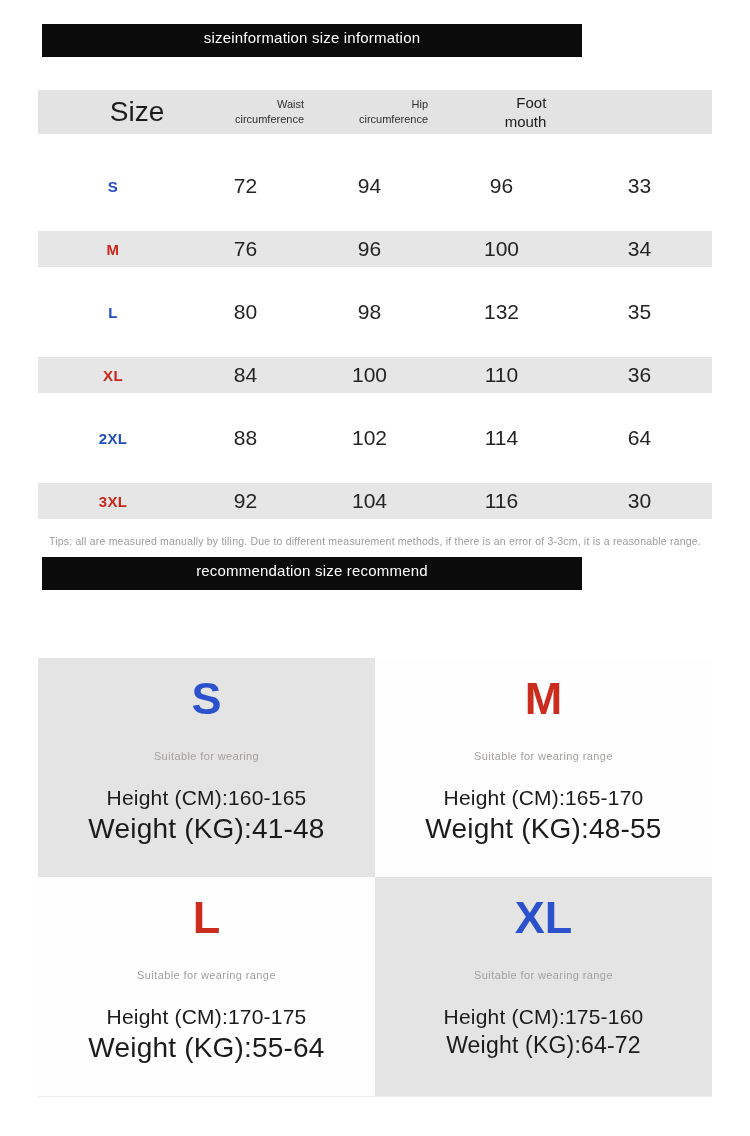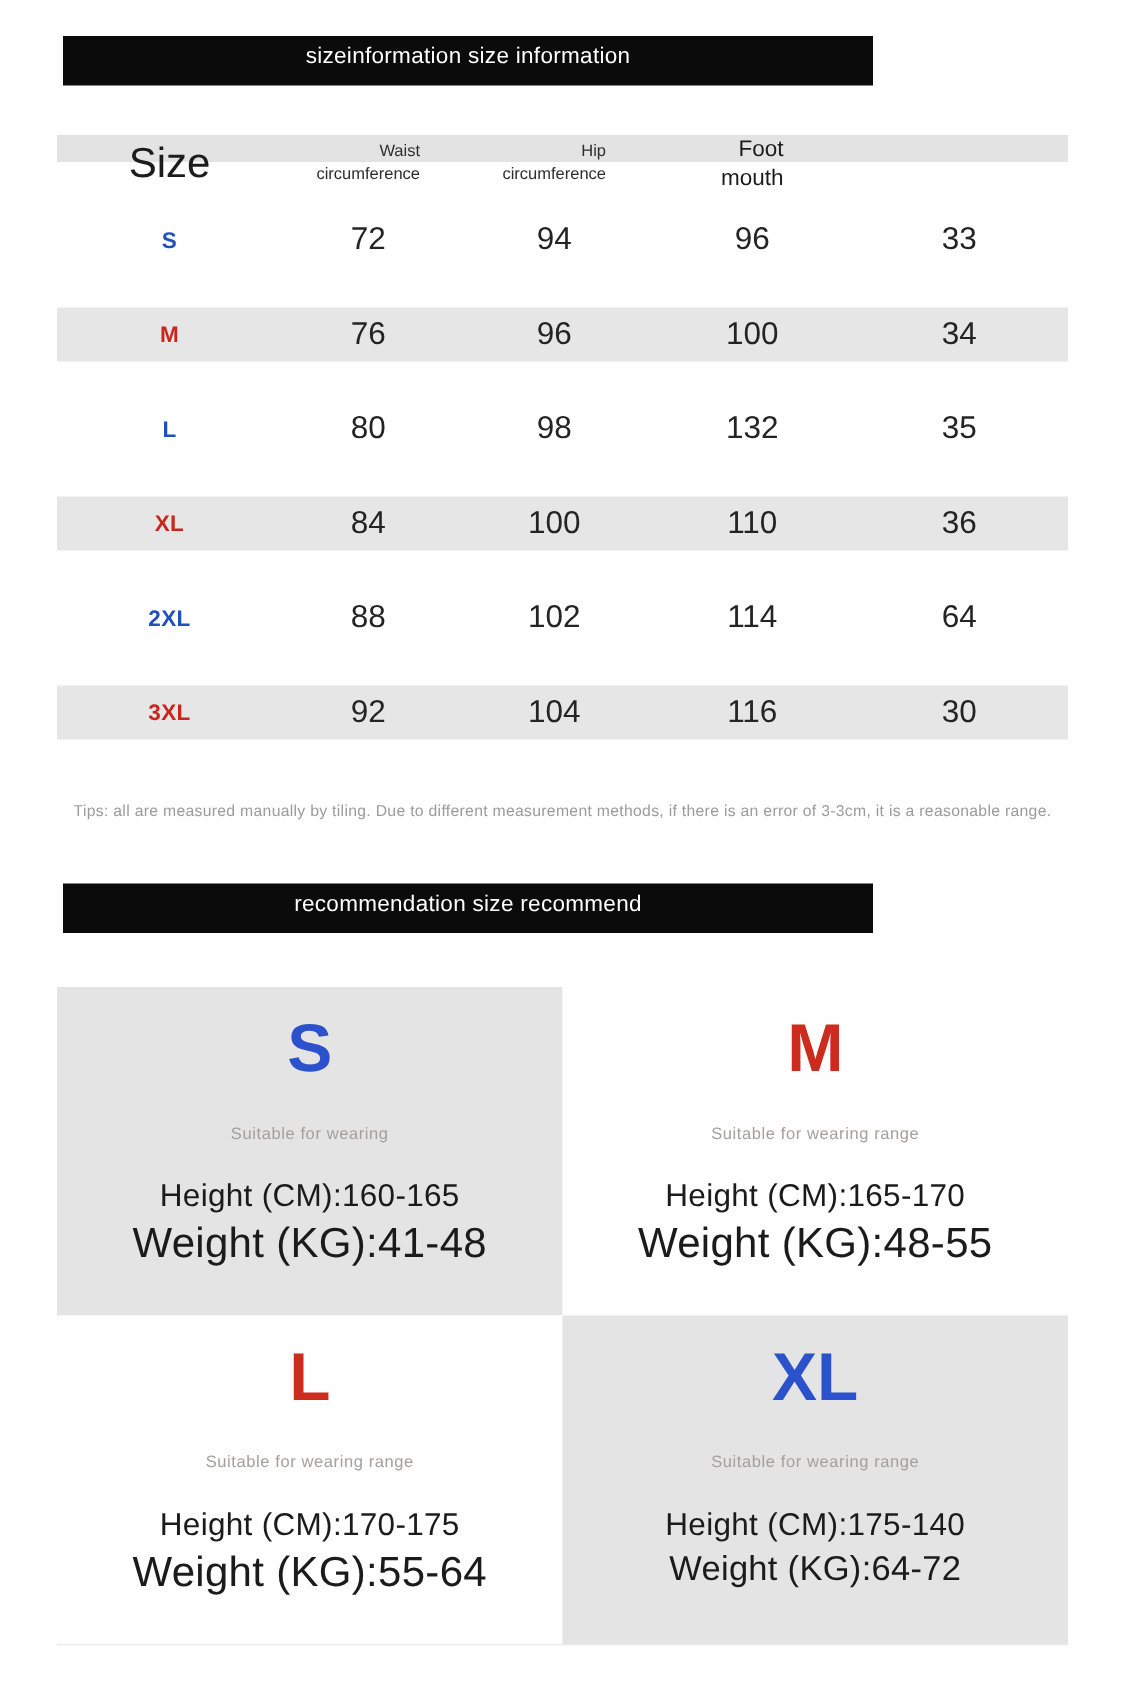--- a/index.html
+++ b/index.html
@@ -7,26 +7,26 @@
     width:750px;height:1136px;position:relative;background:#ffffff;
     font-family:"Liberation Sans","DejaVu Sans",sans-serif;
     color:#222;overflow:hidden;
   }
   .bar{
     position:absolute;left:42px;width:540px;height:33px;background:#0b0b0b;
     color:#fff;font-size:15px;text-align:center;box-sizing:border-box;padding-top:5px;
     letter-spacing:.2px;
   }
   .bar1{top:24px;}
-  .bar2{top:589px;}
+  .bar2{top:557px;}
 
   
   .size-table{position:absolute;left:38px;top:90px;width:674px;}
   .tgrid{display:grid;grid-template-columns:150px 115px 133px 131px 145px;align-items:center;}
-  .t-header{height:18px;background:#e3e3e3;}
+  .t-header{height:44px;background:#e3e3e3;padding-left:24px;}
   .hc{display:flex;justify-content:center;}
   .hc-size{font-size:28px;color:#1c1c1c;}
   .hstack{display:flex;flex-direction:column;text-align:right;}
   .hstack.sm span{font-size:11px;color:#2e2e2e;line-height:15px;}
   .hstack.lg span{font-size:15px;color:#1c1c1c;line-height:19px;}
   .t-row{height:36px;margin-top:27px;text-align:center;font-size:21px;color:#242424;}
   .t-row.first{margin-top:34px;}
   .t-row.striped{background:#e7e6e6;}
   .sz{font-size:15px;font-weight:bold;letter-spacing:.3px;}
   .c-blue{color:#2150bd;}
@@ -154,16 +154,16 @@
   </div>
   <div class="rec-cell bg-white">
     <div class="letter c-red">L</div>
     <div class="note">Suitable for wearing range</div>
     <div class="hw">Height (CM):170-175</div>
     <div class="hw2">Weight (KG):55-64</div>
   </div>
   <div class="rec-cell bg-gray">
     <div class="letter c-blue">XL</div>
     <div class="note">Suitable for wearing range</div>
-    <div class="hw">Height (CM):175-140</div>
+    <div class="hw">Height (CM):175-160</div>
     <div class="hw2 big">Weight (KG):64-72</div>
   </div>
 </div>
 
 </body></html>

